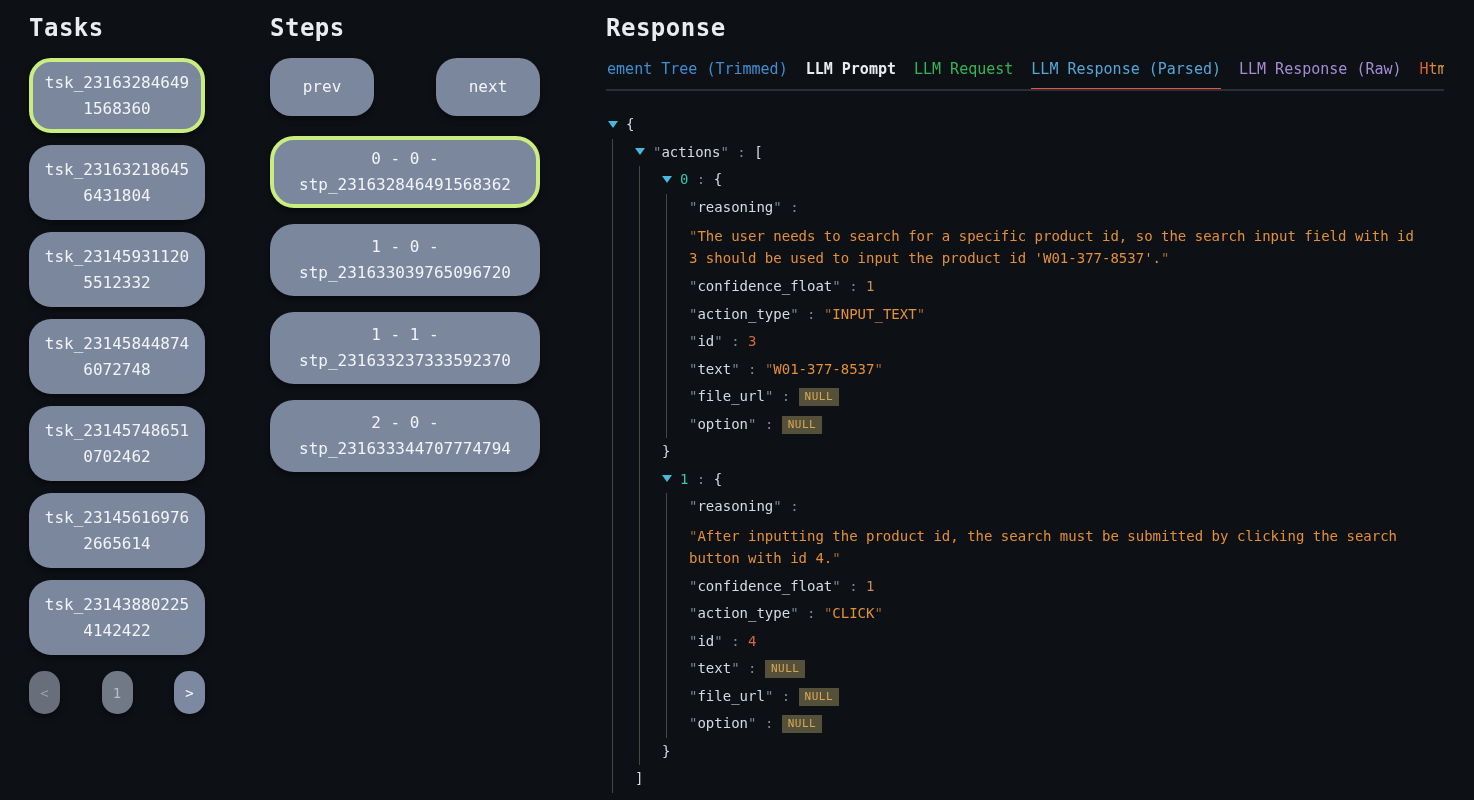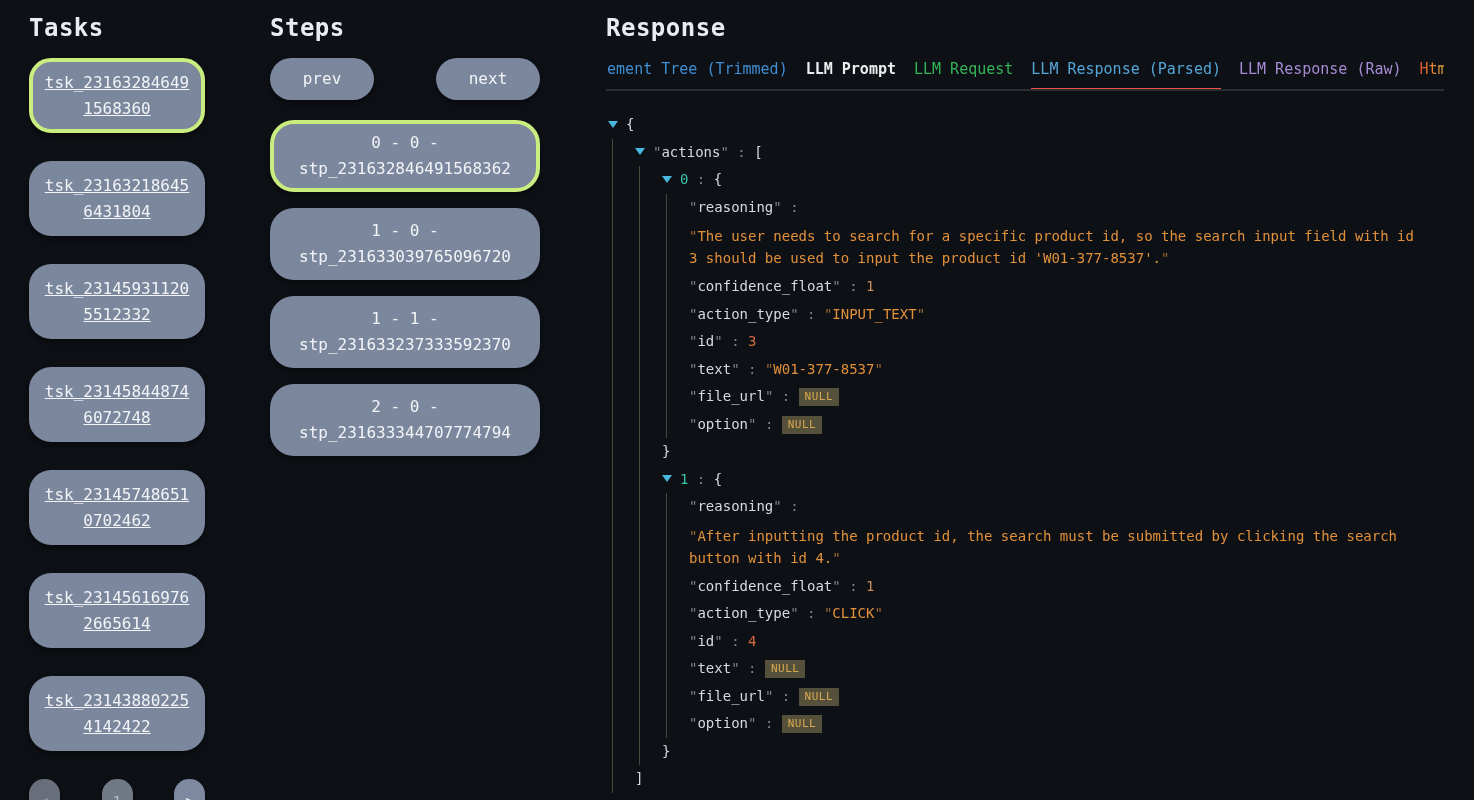--- a/index.html
+++ b/index.html
@@ -16,26 +16,26 @@
   #artifacts-panel{left:606px;width:845px;}
   .panel-title{font-size:24px;line-height:32px;font-weight:bold;color:#e9ecf0;margin:0 0 14px 0;letter-spacing:.5px;}
 
   
   .task-btn,.step-btn,.nav-btn{
     display:flex;flex-direction:column;justify-content:center;align-items:center;
     background:#7b879d;color:#f2f4f7;border:none;cursor:pointer;
     font-family:inherit;font-size:16px;line-height:26px;text-align:center;
     box-shadow:0 3px 6px rgba(0,0,0,.45);box-sizing:border-box;
   }
-  .task-btn{width:176px;min-height:75px;border-radius:22px;margin-bottom:28px;padding:4px 14px;overflow-wrap:anywhere;word-break:break-all;text-decoration:underline;}
+  .task-btn{width:176px;min-height:75px;border-radius:22px;margin-bottom:12px;padding:4px 14px;overflow-wrap:anywhere;word-break:break-all;}
   .task-btn.selected{border:4px solid var(--accent-border);padding:4px 10px;}
   .step-btn{width:270px;min-height:72px;border-radius:24px;margin-bottom:16px;padding:4px 20px;}
   .step-btn.selected{border:4px solid var(--accent-border);}
   .nav-row{display:flex;justify-content:space-between;width:270px;margin:2px 0 20px 0;}
-  .nav-btn{width:104px;height:42px;border-radius:21px;font-size:16px;}
+  .nav-btn{width:104px;height:58px;border-radius:21px;font-size:16px;}
 
   
   .pag-row{display:flex;justify-content:space-between;width:176px;margin-top:16px;}
   .pag-btn{width:31px;height:43px;border:none;border-radius:15px;display:flex;align-items:center;justify-content:center;
     font-family:inherit;font-size:14px;cursor:pointer;box-shadow:0 3px 6px rgba(0,0,0,.45);}
   .pag-prev{background:#686e7a;color:#9aa0a9;}
   .pag-page{background:#717987;color:#b9bfc8;}
   .pag-next{background:#7d89a0;color:#ffffff;}
 
   

